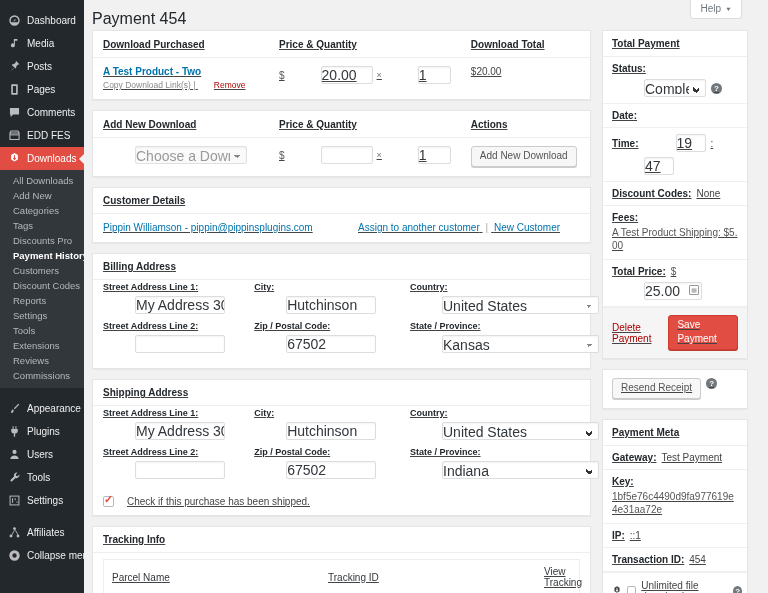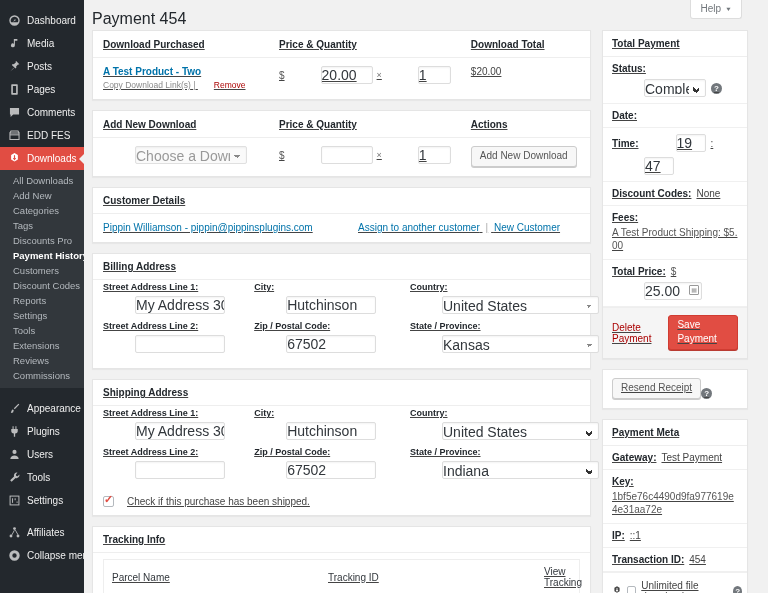--- a/index.html
+++ b/index.html
@@ -261,21 +261,21 @@
   .cal-ico {
     position: absolute; right: 3px; top: 3px;
     width: 10px; height: 10px; border: 1px solid #999; border-radius: 1px;
     color: #999; font-size: 6px; line-height: 9px; text-align: center;
   }
   .sp-actions {
     display: flex; align-items: center; justify-content: space-between;
     padding: 7px 9px 8px 9px; background: #f5f5f5; border-top: 1px solid #eee;
   }
   .danger { color: #a00; font-size: 10px; }
-  .sp-simple { padding: 8px 9px 9px 9px; display: flex; align-items: flex-end; }
+  .sp-simple { padding: 8px 9px 9px 9px; display: flex; align-items: flex-start; gap: 5px;}
   .meta-cb-row {
     display: flex; align-items: center; gap: 5px;
     padding: 7px 5px 8px 9px; border-top: 1px solid #f0f0f0; font-size: 10px;
   }
   a { text-decoration: none; }
 </style>
 </head>
 <body>
 
 <div id="app">

